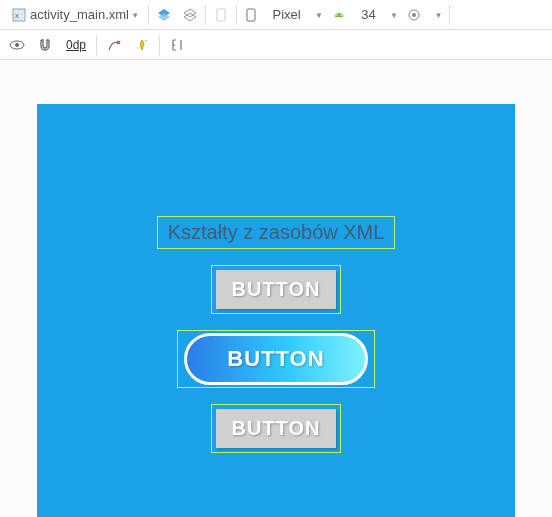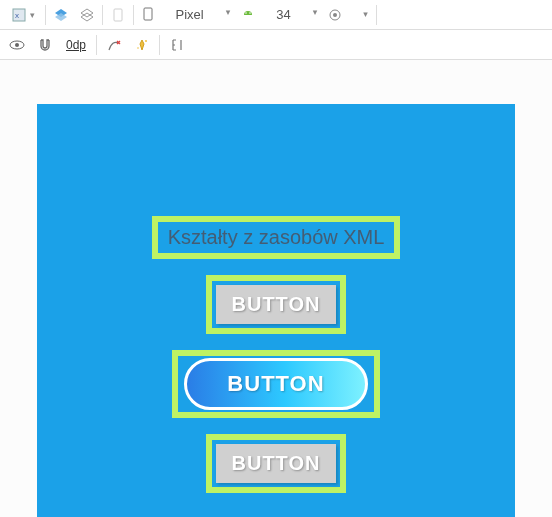--- a/index.html
+++ b/index.html
@@ -47,21 +47,22 @@
     color: #666;
     cursor: pointer;
   }
   .sep {
     width: 1px;
     height: 20px;
     background: #ddd;
   }
   .dropdown {
     display: flex;
-    gap: 22px;
+    align-items: center;
+    gap: 16px;
     padding: 2px 4px;
     cursor: pointer;
     color: #555;
   }
   .dp-underline { text-decoration: underline; padding: 0 4px; font-size:12px; color:#333; cursor:pointer;}
   .canvas-area {
     background: #fcfcfc;
     width: 100%;
     height: calc(517px - 60px);
     padding: 44px 36px 0 36px;
@@ -78,21 +79,21 @@
     position: absolute;
     top: 112px;
     left: 0;
     right: 0;
     display: flex;
     flex-direction: column;
     align-items: center;
     gap: 16px;
   }
   .sel-outline {
-    border: 6px solid #bef264;
+    border: 1px solid #bef264;
     display: flex;
     align-items: center;
     justify-content: center;
   }
   .title-text {
     color: #445d74;
     font-size: 20px;
     padding: 4px 10px;
   }
   .btn-gray {
@@ -122,20 +123,21 @@
 </style>
 </head>
 <body>
 
 <div class="toolbar1">
   <div class="tab">
     <svg width="14" height="14">
         <rect x="1" y="1" width="12" height="12" fill="#e0e8f0" stroke="#8aa"></rect>
         <text x="3" y="10" font-size="8" fill="#46a">x</text>
       </svg>
+    <span class="tab-label">activity_main.xml</span>
     <span class="chev">▾</span>
   </div>
   <div class="sep"></div>
   <div class="tool-icon">
     <svg width="16" height="16">
         <polygon points="8,2 14,6 8,10 2,6" fill="#4aa0e0"></polygon>
         <polygon points="8,6 14,10 8,14 2,10" fill="#8cc0e8" opacity="0.8"></polygon>
       </svg>
   </div>
   <div class="tool-icon">

